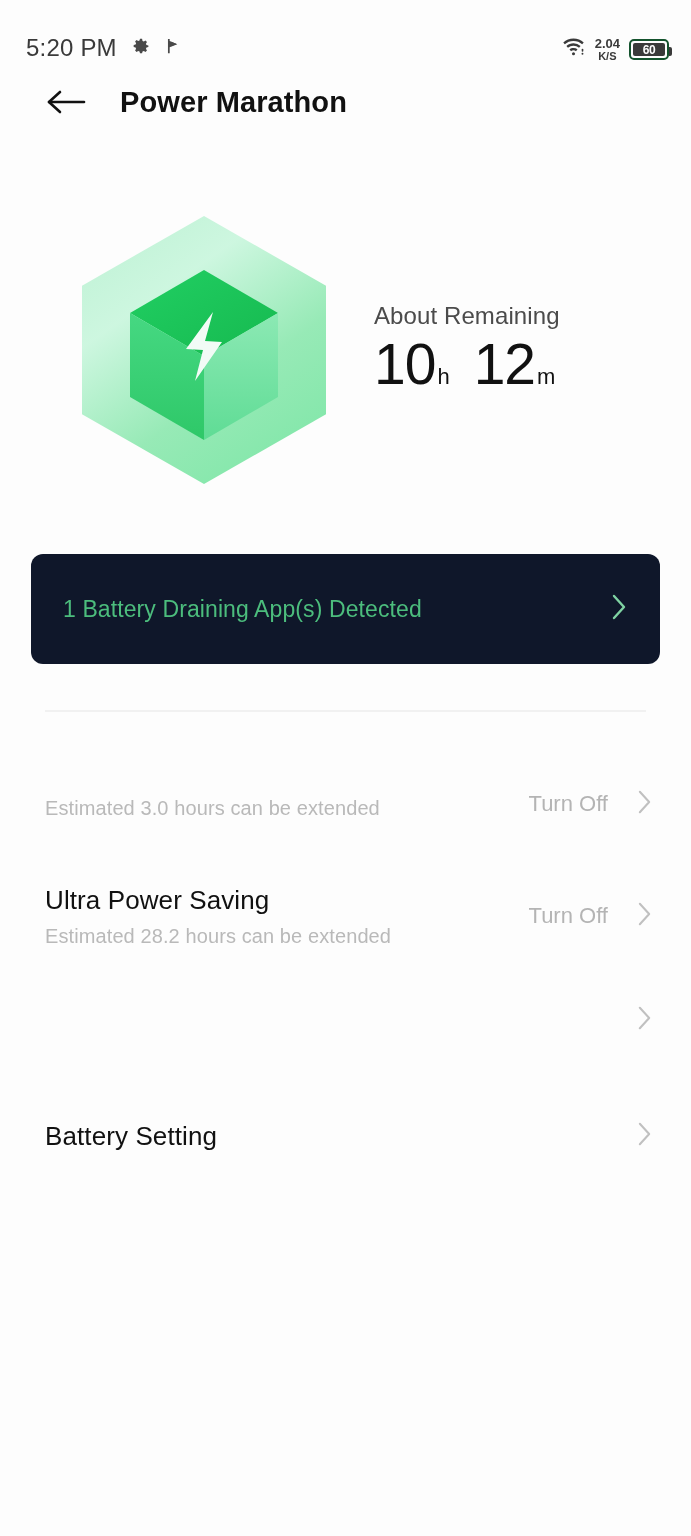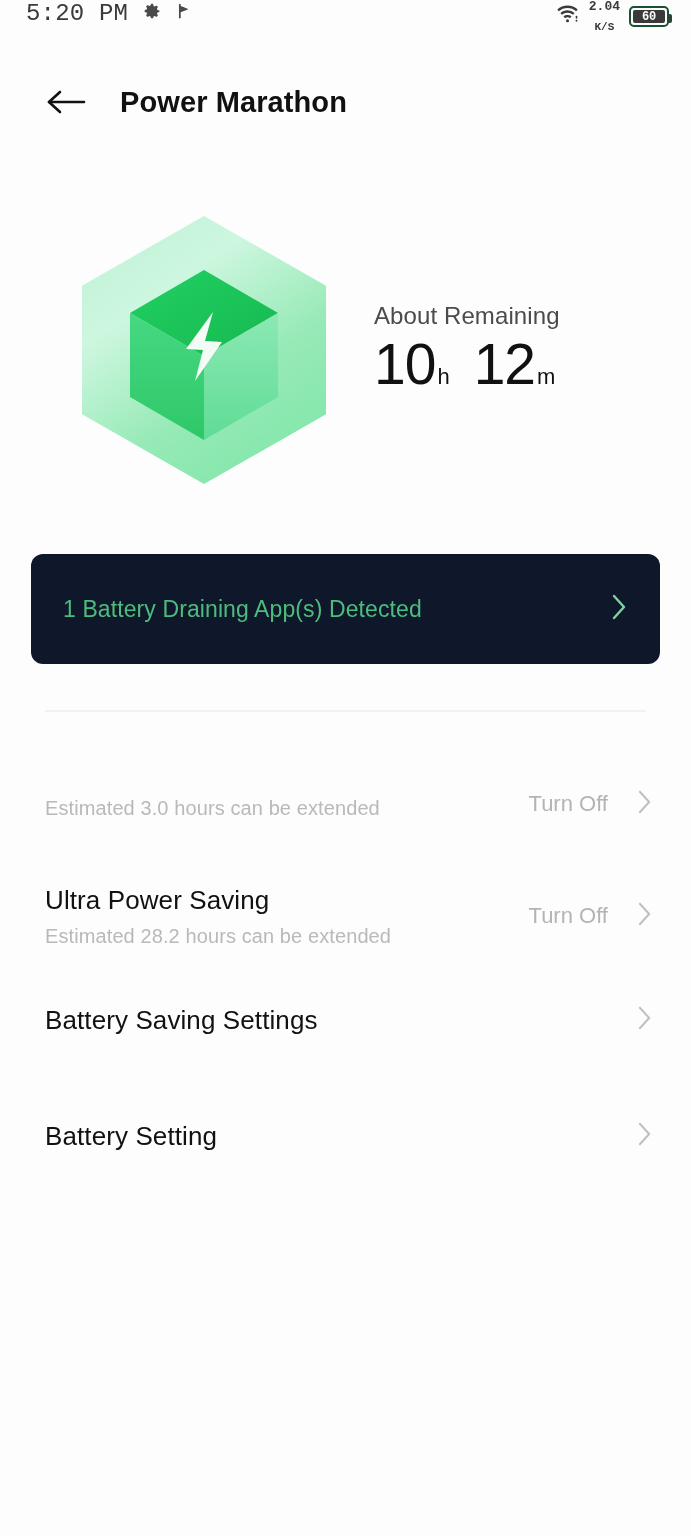--- a/index.html
+++ b/index.html
@@ -7,31 +7,30 @@
     width:691px; height:1536px;
     background:#fdfdfd;
     font-family:"Liberation Sans", sans-serif;
     -webkit-font-smoothing:antialiased;
     overflow:hidden;
   }
 
   
   .statusbar{
     height:62px; width:100%;
-    display:flex; align-items:flex-start;
+    display:flex; align-items:flex-end;
     padding:0 22px 0 26px;
     color:#3d3d3d;
-    font-family:Liberation Mono, monospace;
   }
   .sb-left{ display:flex; align-items:center; gap:13px; }
   .sb-time{ font-size:24px; letter-spacing:.2px; color:#3a3a3a; }
   .sb-right{ margin-left:auto; display:flex; align-items:center; gap:9px; }
   .sb-speed{ display:flex; flex-direction:column; align-items:center; line-height:1; }
   .sb-speed .num{ font-size:13px; font-weight:600; color:#3a3a3a; }
-  .sb-speed .unit{ font-size:11px; font-weight:600; color:#3a3a3a; margin-top:9px; }
+  .sb-speed .unit{ font-size:11px; font-weight:600; color:#3a3a3a; margin-top:1px; }
   .batt{
     position:relative; width:40px; height:21px;
     border:2px solid #14532d; border-radius:5px;
     display:flex; align-items:center; justify-content:center;
   }
   .batt:after{
     content:""; position:absolute; right:-5px; top:6px;
     width:3px; height:9px; background:#3a3a3a; border-radius:0 2px 2px 0;
   }
   .batt .fill{
@@ -232,23 +231,20 @@
       <span class="row-action">Turn Off</span>
       <span class="chev">
         <svg width="17" height="28" viewBox="0 0 18 30" fill="none" stroke="#c0c0c0" stroke-width="2.2" stroke-linecap="round" stroke-linejoin="round">
           <path d="M4 4l10 11L4 26"></path>
         </svg>
       </span>
     </div>
   </div>
 
   <div class="row">
-    <div class="row-left">
-      <span class="row-title">Battery Saving Settings</span>
-    </div>
     <div class="row-right">
       <span class="chev">
         <svg width="17" height="28" viewBox="0 0 18 30" fill="none" stroke="#c0c0c0" stroke-width="2.2" stroke-linecap="round" stroke-linejoin="round">
           <path d="M4 4l10 11L4 26"></path>
         </svg>
       </span>
     </div>
   </div>
 
   <div class="row" style="margin-top:20px;">

